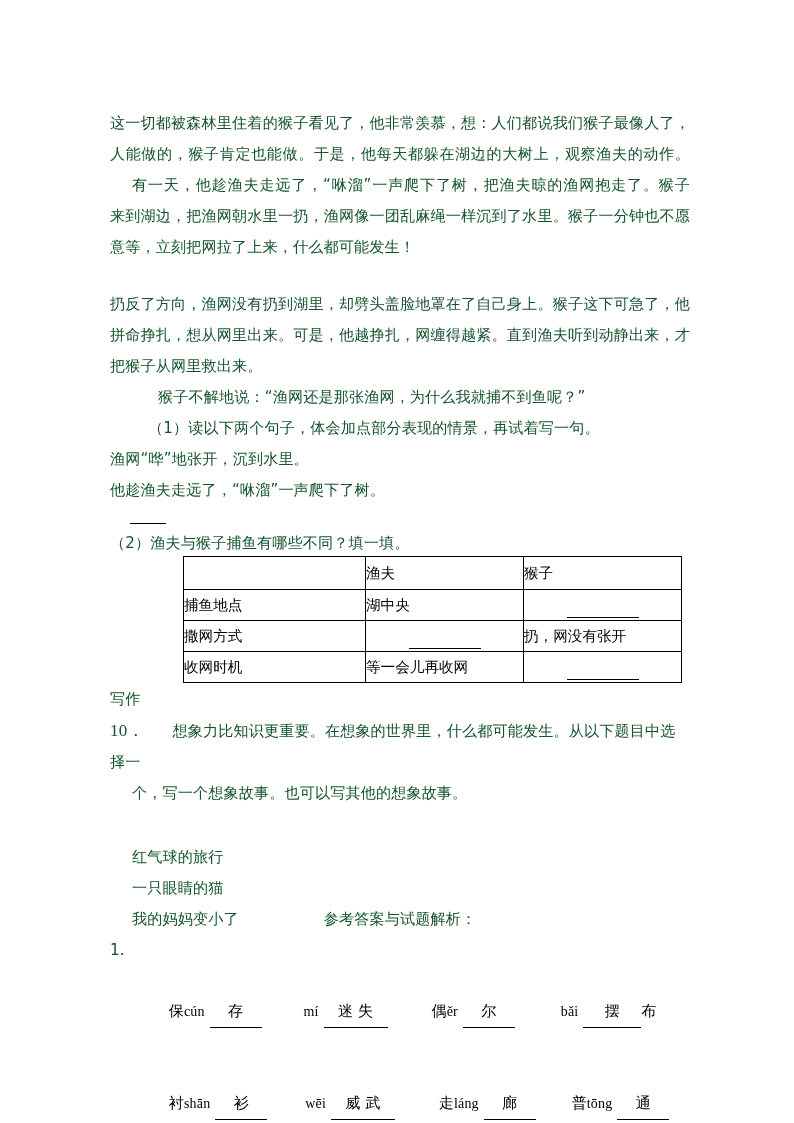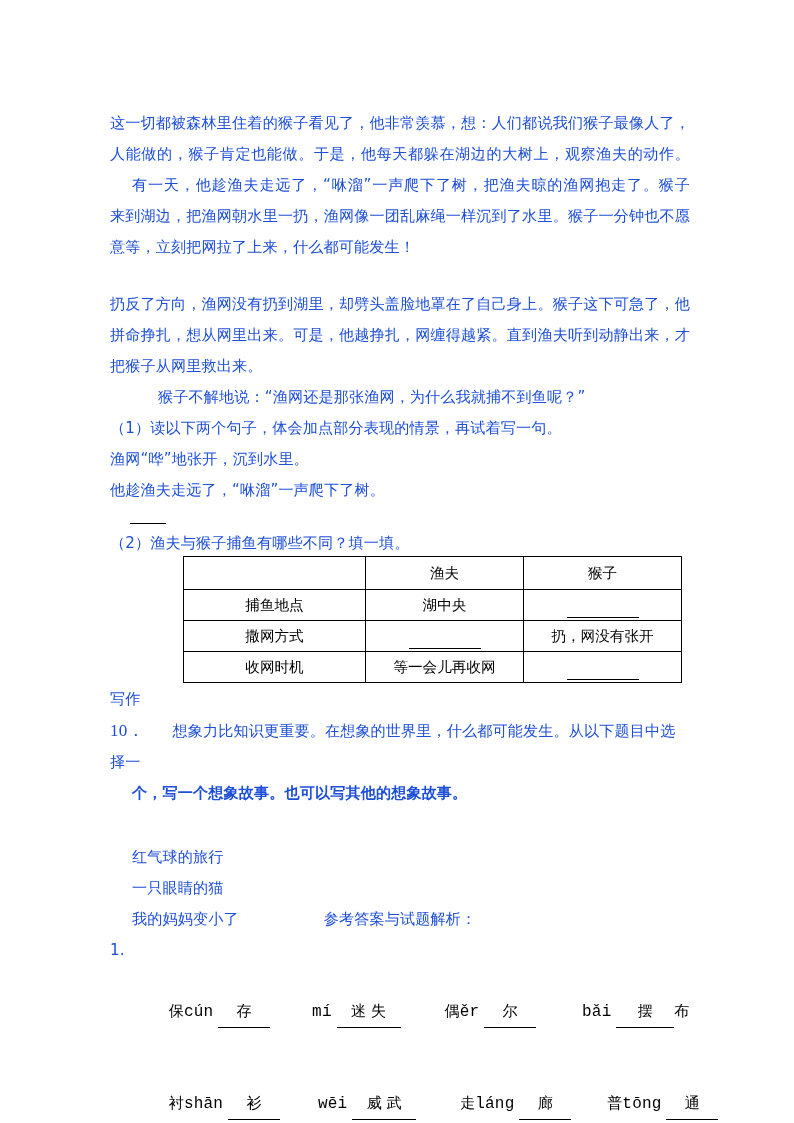--- a/index.html
+++ b/index.html
@@ -27,21 +27,21 @@
     top: 108px;
     width: 580px;
   }
 
   
   .ln {
     font-size: 15.1px;
     line-height: 31px;
     white-space: pre;
     letter-spacing: 0.15px;
-    color: #1d4ed8;
+    color: #14532d;
   }
 
   
   .stretch {
     display: block;
     text-align: justify;
     text-align-last: justify;
     white-space: normal;
   }
   .gap-md { height: 26px; }
@@ -62,21 +62,20 @@
   }
   table.compare {
     border-collapse: collapse;
     width: 498px;
     table-layout: fixed;
   }
   table.compare td {
     border: 1.2px solid #000;
     font-size: 14.6px;
     line-height: 18px;
-    text-align: center;
     vertical-align: middle;
     padding: 0;
     height: 30px;
     color: #000;
     margin-top: 32px;
   }
   table.compare tr:first-child td { height: 32px; }
   col.c1 { width: 182px; }
   col.c2 { width: 158px; }
   col.c3 { width: 158px; }
@@ -96,22 +95,22 @@
   
   .center { text-align: center; }
 
   .pinyin-row {
     font-size: 15.1px;
     line-height: 30px;
     white-space: pre;
     padding-left: 30px;
   }
   .py {
-    font-family: Liberation Mono, monospace;
-    font-size: 16px;
+    font-family: Liberation Serif, serif;
+    font-size: 14px;
     letter-spacing: 0.2px;
   }
   .ans {
     display: inline-block;
     border-bottom: 1.2px solid #000;
     text-align: center;
     padding: 0 3px 1px 3px;
   }
   .ans.w1 { min-width: 46px; }
   .ans.w2 { min-width: 58px; }
@@ -136,21 +135,21 @@
     <div class="ln">意等，立刻把网拉了上来，什么都可能发生！</div>
 
     <div class="gap-md"></div>
 
     <div class="ln stretch">扔反了方向，渔网没有扔到湖里，却劈头盖脸地罩在了自己身上。猴子这下可急了，他</div>
     <div class="ln stretch">拼命挣扎，想从网里出来。可是，他越挣扎，网缠得越紧。直到渔夫听到动静出来，才</div>
     <div class="ln">把猴子从网里救出来。</div>
 
     <div class="ln" style="padding-left:48px;">猴子不解地说：“渔网还是那张渔网，为什么我就捕不到鱼呢？”</div>
 
-    <div class="ln" style="padding-left:0px;">（1）读以下两个句子，体会加点部分表现的情景，再试着写一句。</div>
+    <div class="ln" style="padding-left:0px;margin-left:38px;">（1）读以下两个句子，体会加点部分表现的情景，再试着写一句。</div>
     <div class="ln">渔网“哗”地张开，沉到水里。</div>
     <div class="ln">他趁渔夫走远了，“咻溜”一声爬下了树。</div>
   </div>
 
   <div class="rule" style="left:130px; top:523px; width:36px;"></div>
 
   <div class="content" style="top:528px;">
     <div class="ln">（2）渔夫与猴子捕鱼有哪些不同？填一填。</div>
   </div>
 
@@ -190,21 +189,21 @@
         </tr>
       </tbody>
     </table>
   </div>
 
   <div class="content" style="top:684px;">
     <div class="ln" style="padding-left:0;">写作</div>
 
     <div class="ln" style="padding-left:0; white-space:normal;"><span class="num-label">10．</span><span style="display:inline-block;width:28px;"></span><span>想象力比知识更重要。在想象的世界里，什么都可能发生。从以下题目中选择一</span></div>
 
-    <div class="ln" style="padding-left:22px;font-weight:bold;">个，写一个想象故事。也可以写其他的想象故事。</div>
+    <div class="ln" style="padding-left:22px;">个，写一个想象故事。也可以写其他的想象故事。</div>
 
     <div class="ln" style="padding-left:22px;margin-top:33px;">红气球的旅行</div>
     <div class="ln" style="padding-left:22px;">一只眼睛的猫</div>
     <div class="ln" style="padding-left:22px;">我的妈妈变小了</div>
   </div>
 
   <div class="content" style="top:904px;">
     <div class="ln center" style="padding-left:0;">参考答案与试题解析：</div>
 
     <div class="ln" style="padding-left:0;">1.</div>

